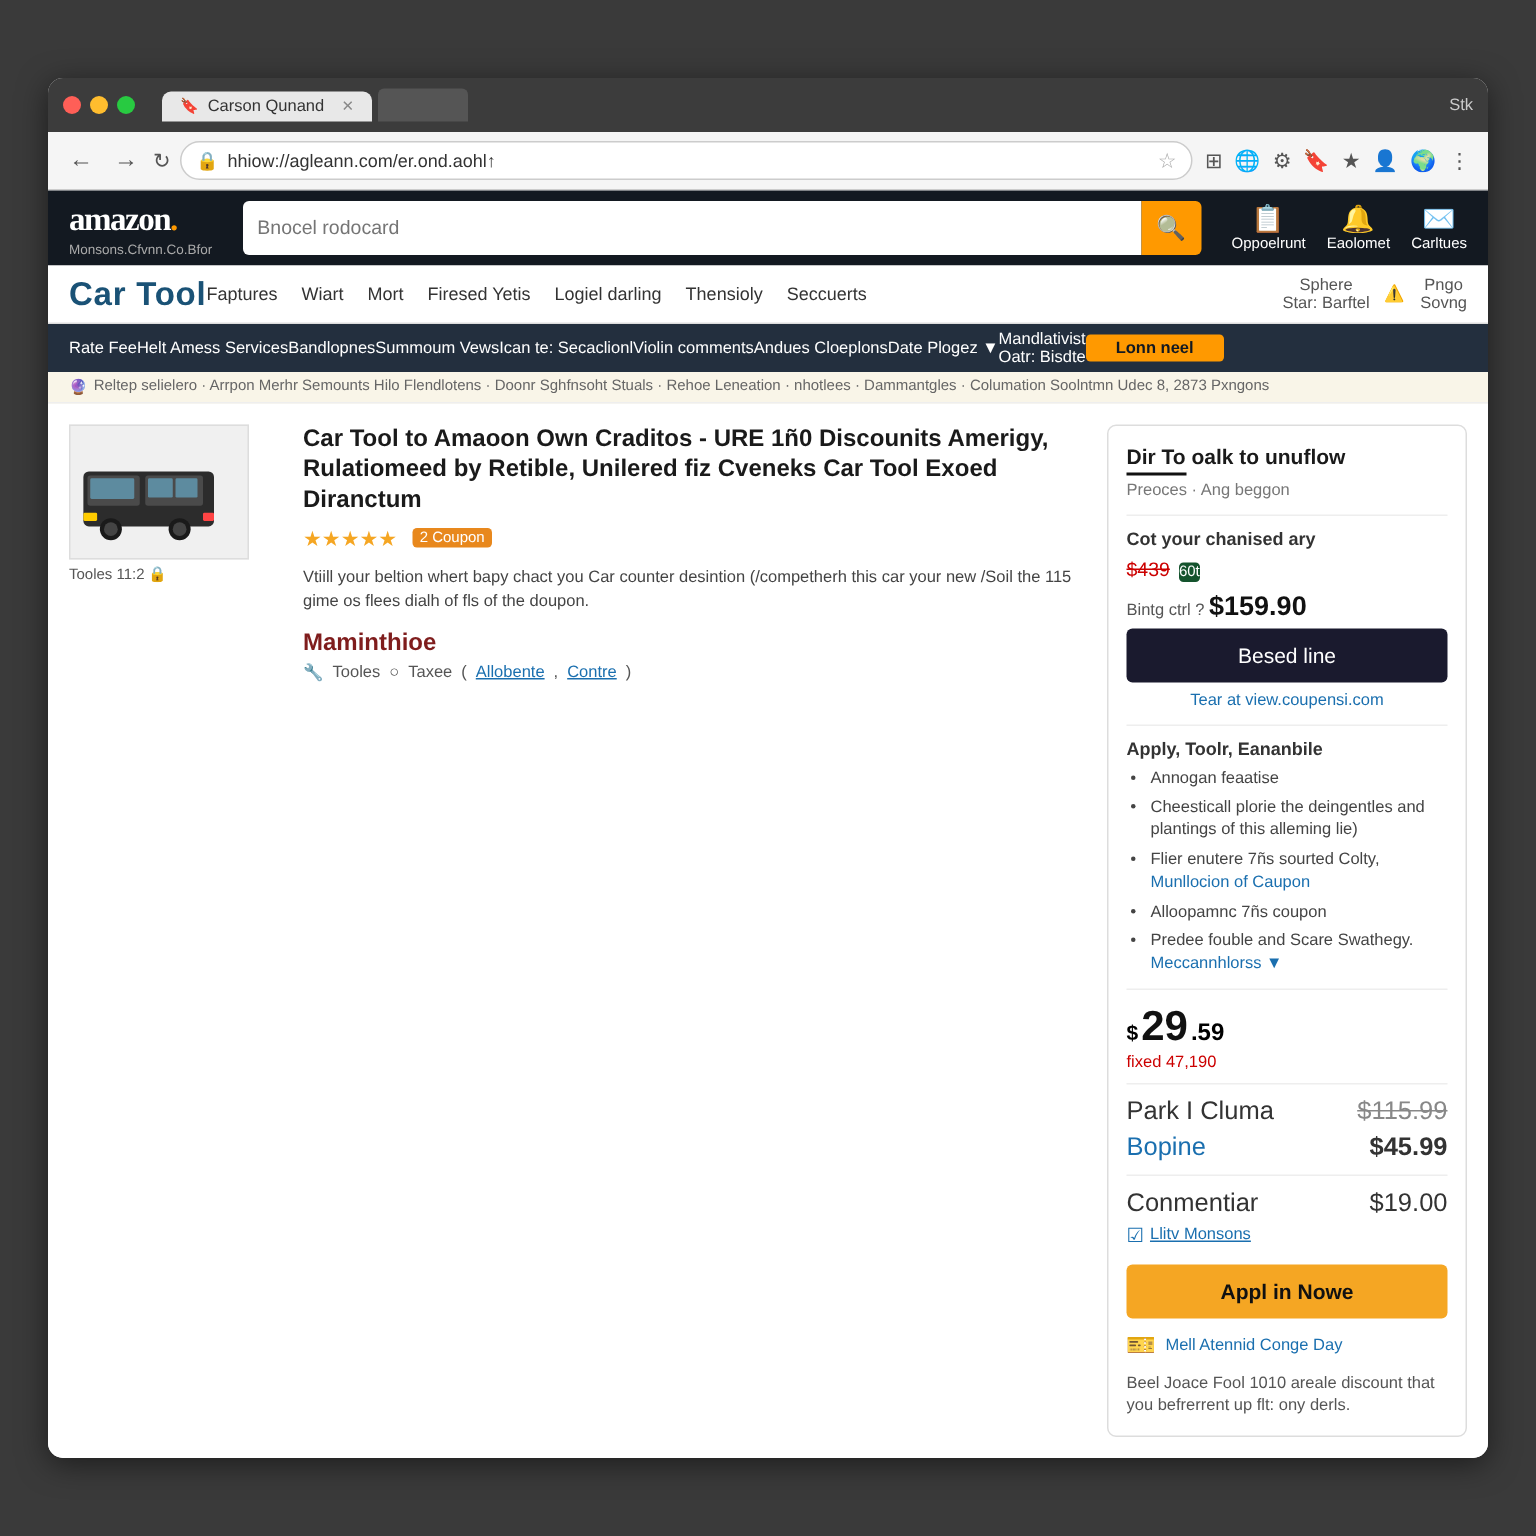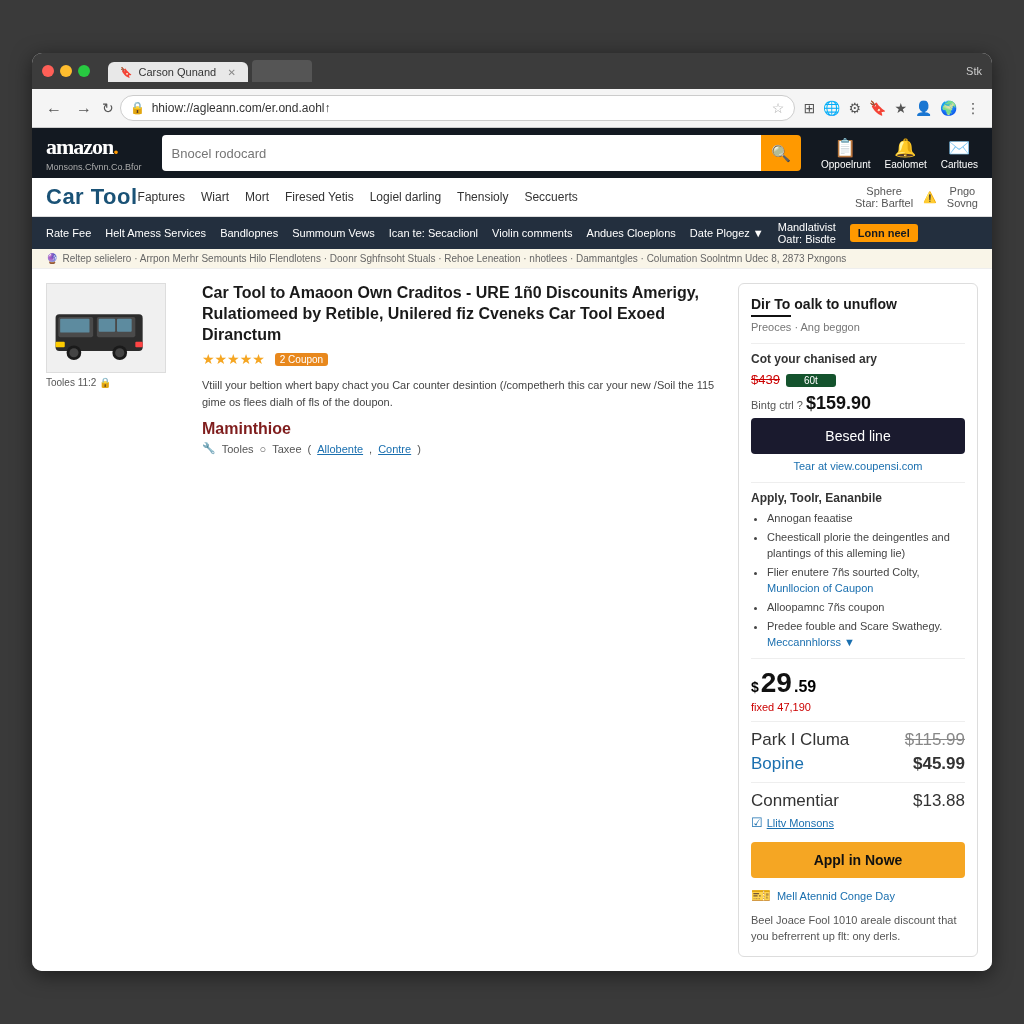--- a/index.html
+++ b/index.html
@@ -164,31 +164,30 @@
       text-align: center;
       cursor: pointer;
     }
     .header-right-item .icon { font-size: 18px; display: block; }
     
     .secondary-nav {
       background: #232f3e;
       padding: 4px 14px;
       display: flex;
       align-items: center;
-      gap: 14px;
     }
     .secondary-nav-item {
       color: white;
       font-size: 11px;
       cursor: pointer;
       white-space: nowrap;
     }
     .secondary-nav-item.highlight {
       background: #ff9900;
-      padding: 3px 8px;
+      padding: 3px 20px;
       border-radius: 3px;
       color: #131921;
       font-weight: bold;
     }
     
     .cartool-bar {
       background: white;
       padding: 6px 14px;
       display: flex;
       align-items: center;
@@ -297,21 +296,21 @@
       background: white;
     }
     .dir-title { font-size: 14px; font-weight: bold; color: #1a1a1a; margin-bottom: 2px; }
     .dir-sub { font-size: 11px; color: #777; margin-bottom: 10px; }
     .price-row { display: flex; align-items: baseline; gap: 6px; margin-bottom: 6px; }
     .old-price { color: #cc0000; font-size: 13px; text-decoration: line-through; }
     .discount-badge {
       background: #14532d;
       color: white;
       font-size: 10px;
-      padding: 1px 18px;
+      padding: 1px 0;
       border-radius: 3px;
     }
     .current-price { font-size: 20px; font-weight: bold; color: #111; margin-bottom: 8px; }
     .buy-btn {
       width: 100%;
       background: #1a1a2e;
       color: white;
       border: none;
       padding: 10px;
       border-radius: 4px;
@@ -550,21 +549,21 @@
           <span>Park I Cluma</span>
           <span class="old">$115.99</span>
         </div>
         <div class="bundle-row">
           <a class="bullet-link">Bopine</a>
           <span class="new">$45.99</span>
         </div>
         <hr class="panel-divider">
         <div class="bundle-row">
           <span>Conmentiar</span>
-          <span>$13.88</span>
+          <span>$19.00</span>
         </div>
         <div class="addon-row">
           <span class="checkbox-icon">☑</span>
           <a class="addon-link">Llitv Monsons</a>
         </div>
         <button class="apply-btn">Appl in Nowe</button>
         <div class="mail-row">
           <span class="mail-icon">🎫</span>
           <a class="mail-link">Mell Atennid Conge Day</a>
         </div>

